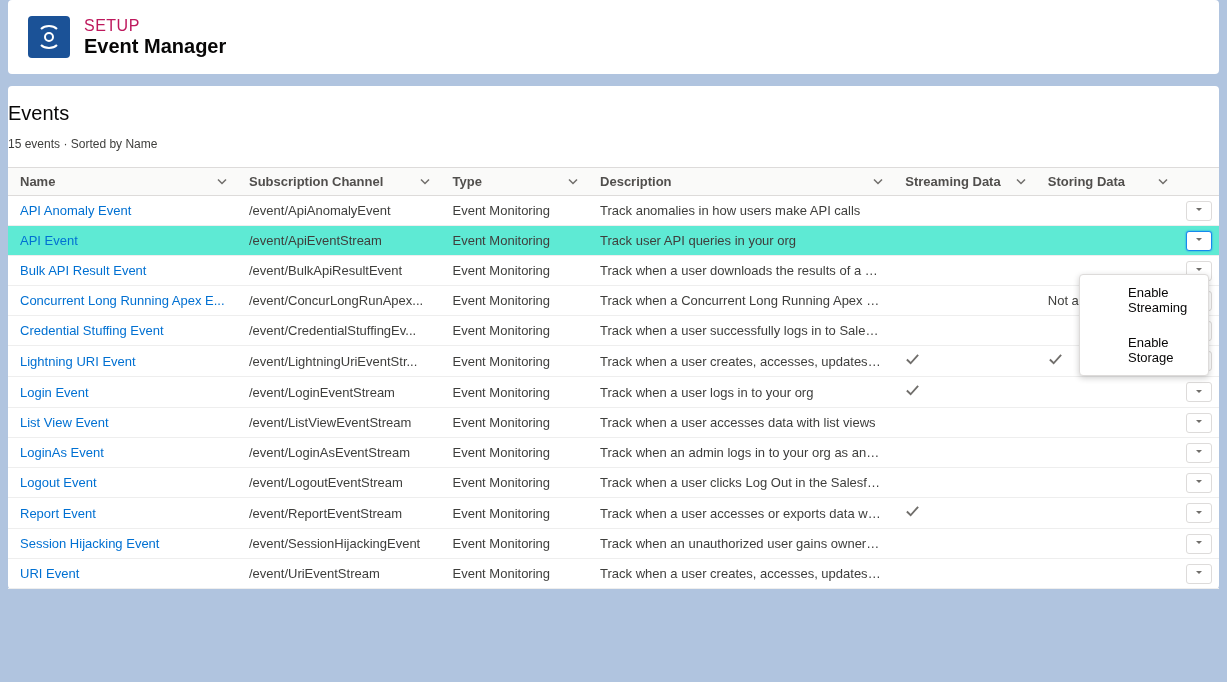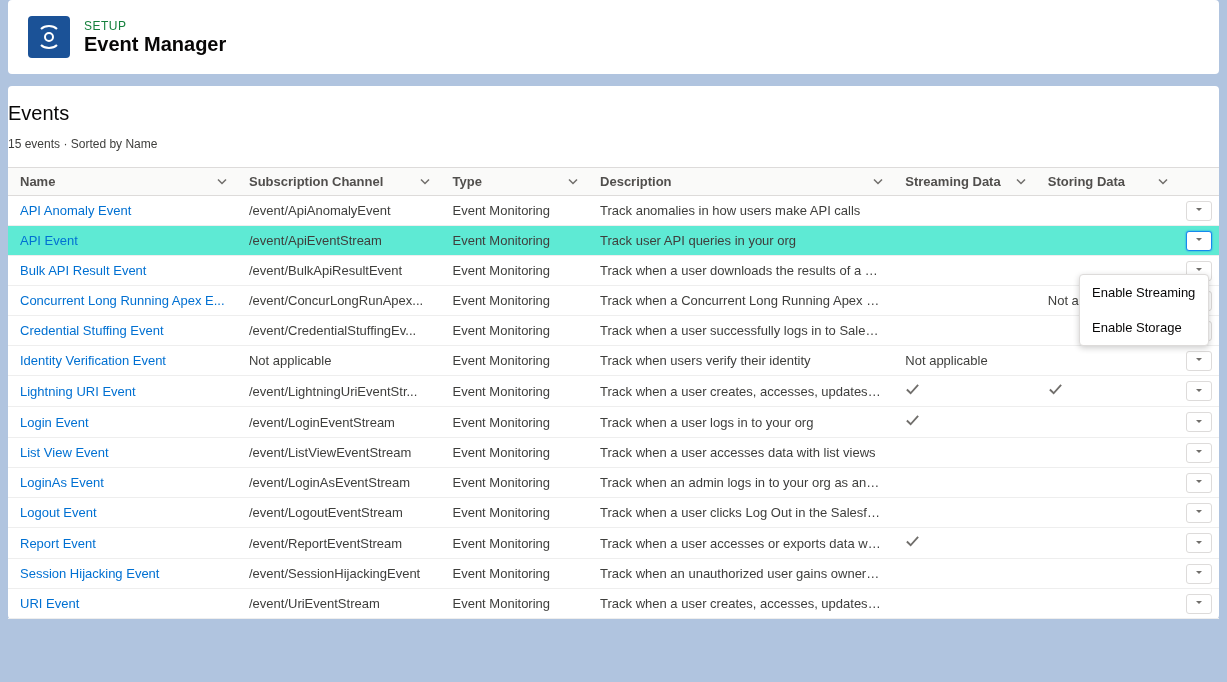--- a/index.html
+++ b/index.html
@@ -37,22 +37,22 @@
     align-items: center;
     justify-content: center;
     margin-right: 14px;
     color: #fff;
   }
   .header-icon svg {
     width: 24px;
     height: 24px;
   }
   .header-text .eyebrow {
-    font-size: 12px;
-    color: #15803d;
+    font-size: 16px;
+    color: #be185d;
     letter-spacing: .5px;
   }
   .header-text .title {
     font-size: 20px;
     font-weight: 700;
     color: #080707;
   }
   .events-card {
     background: #fff;
     border-radius: 4px;
@@ -149,20 +149,21 @@
     border-radius: 4px;
     box-shadow: 0 2px 6px rgba(0,0,0,0.2);
     width: 130px;
     z-index: 100;
   }
   .dropdown-item {
     padding: 10px 12px;
     font-size: 13px;
     color: #080707;
     cursor: pointer;
+    margin-left: 36px;
   }
   .chevron-down {
     display:inline-block;
   }
   .chevron-down svg {
     width: 10px;
     height: 10px;
   }
   .col-name { width: 225px; }
   .col-sub  { width: 200px; }
@@ -323,33 +324,20 @@
             <td>Track when a user successfully logs in to Salesf...</td>
             <td></td>
             <td></td>
             <td class="row-action-cell"><span class="row-action-btn">
                 <span class="chevron-down"><svg viewBox="0 0 10 10" width="8" height="8">
                     <path d="M2 3 L5 6 L8 3" fill="#706e6b"></path>
                   </svg></span>
               </span></td>
           </tr>
           <tr>
-            <td><span class="name-link">Identity Verification Event</span></td>
-            <td>Not applicable</td>
-            <td>Event Monitoring</td>
-            <td>Track when users verify their identity</td>
-            <td>Not applicable</td>
-            <td></td>
-            <td class="row-action-cell"><span class="row-action-btn">
-                <span class="chevron-down"><svg viewBox="0 0 10 10" width="8" height="8">
-                    <path d="M2 3 L5 6 L8 3" fill="#706e6b"></path>
-                  </svg></span>
-              </span></td>
-          </tr>
-          <tr>
             <td><span class="name-link">Lightning URI Event</span></td>
             <td>/event/LightningUriEventStr...</td>
             <td>Event Monitoring</td>
             <td>Track when a user creates, accesses, updates, o...</td>
             <td><span class="check-icon"><svg viewBox="0 0 16 16" width="15" height="15">
                   <path d="M2 8 L6 12 L14 3" fill="none" stroke="#706e6b" stroke-width="2"></path>
                 </svg></span></td>
             <td><span class="check-icon"><svg viewBox="0 0 16 16" width="15" height="15">
                   <path d="M2 8 L6 12 L14 3" fill="none" stroke="#706e6b" stroke-width="2"></path>
                 </svg></span></td>

